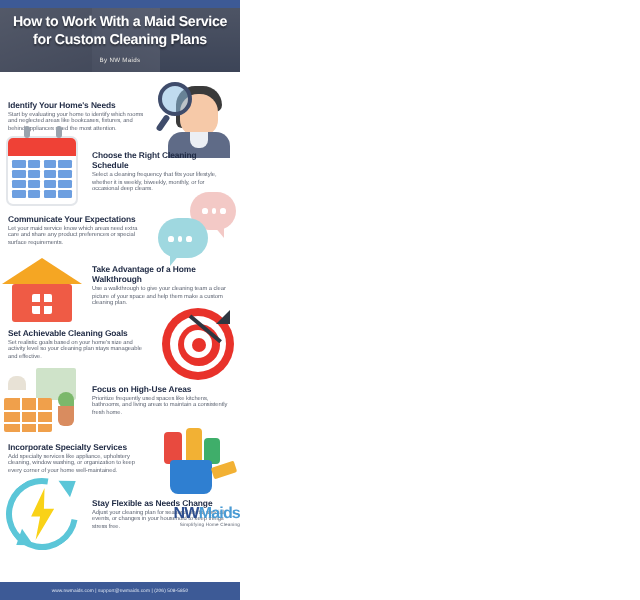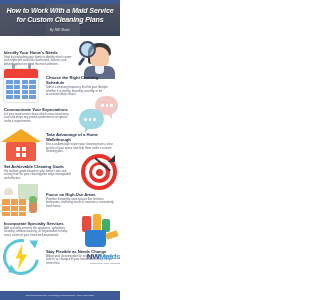--- a/index.html
+++ b/index.html
@@ -9,21 +9,20 @@
     background: #ffffff;
     overflow: hidden;
   }
   .page { position: relative; width: 120px; height: 300px; background: #fff; }
 
   
   .header {
     position: relative; width: 120px; height: 36px;
     background: linear-gradient(90deg,#6b6257 0%, #8a7f70 28%, #6f6a63 55%, #5d5850 100%);
     overflow: hidden;
-    font-style: italic;
   }
   .header-photo-a {
     position: absolute; left: 0; top: 0; width: 46px; height: 36px;
     background: linear-gradient(160deg,#9a8f7e,#6d6458);
   }
   .header-photo-b {
     position: absolute; left: 46px; top: 0; width: 34px; height: 36px;
     background: linear-gradient(200deg,#b0a characters,#7a7165);
     background: linear-gradient(200deg,#aaa093,#7a7165);
   }

